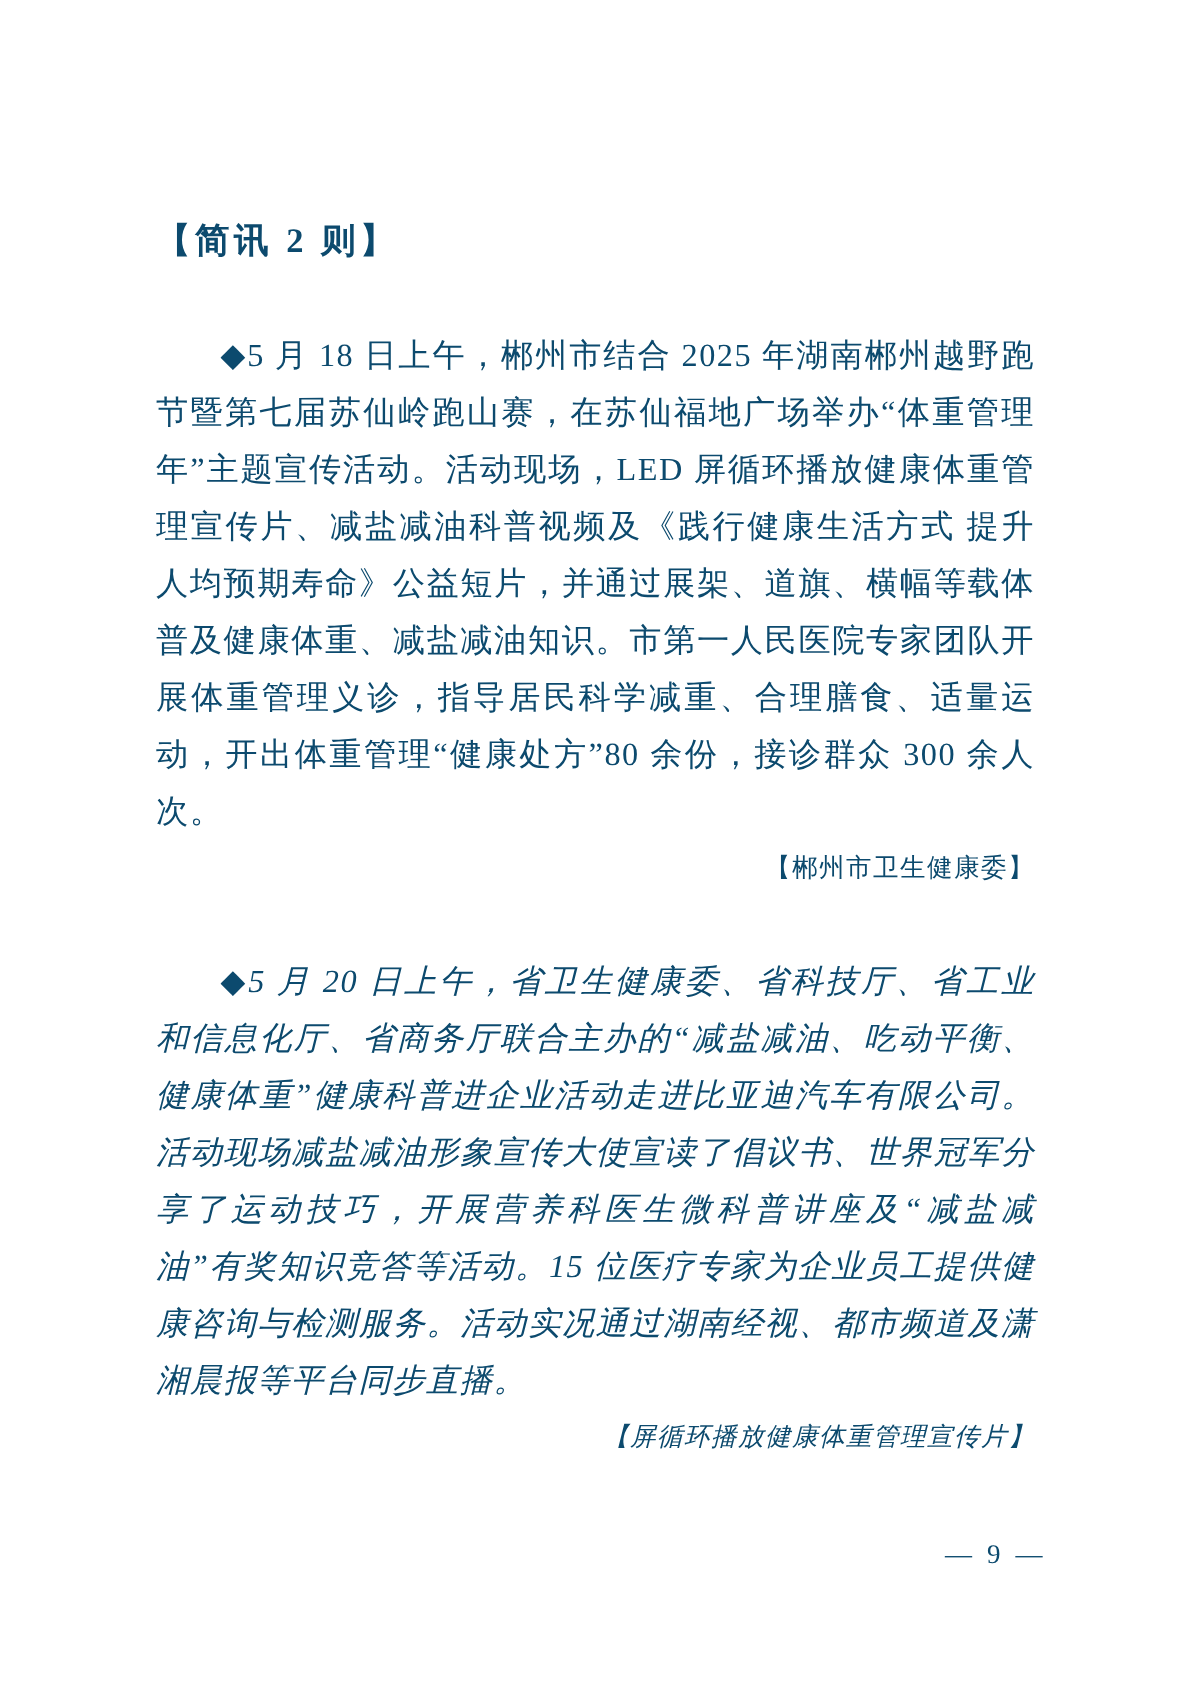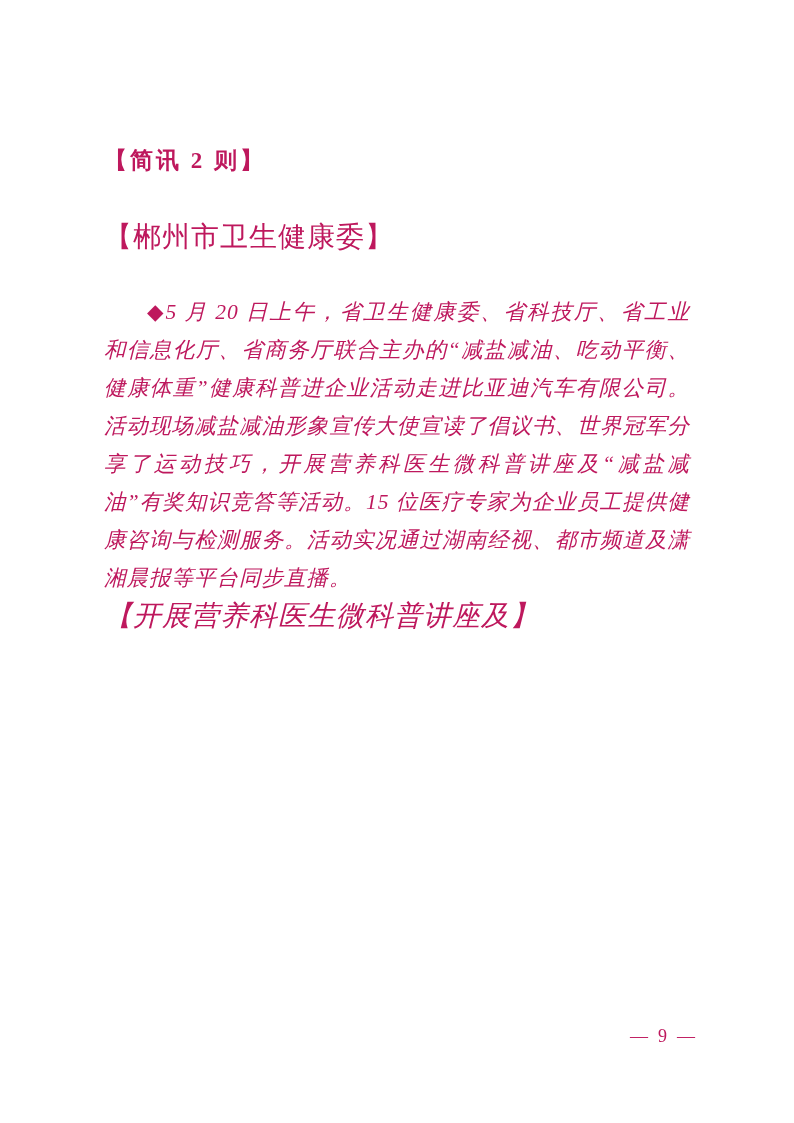--- a/index.html
+++ b/index.html
@@ -7,21 +7,21 @@
     padding: 0;
     background: #ffffff;
   }
   .page {
     position: relative;
     width: 794px;
     height: 1123px;
     background: #ffffff;
     overflow: hidden;
     font-family: "Liberation Serif", "DejaVu Serif", serif;
-    color: #be185d;
+    color: #0c4a6e;
   }
   .content {
     position: absolute;
     left: 104px;
     top: 146px;
     width: 586px;
   }
   .section-header {
     font-size: 23px;
     line-height: 30px;
@@ -32,22 +32,23 @@
   .article-text {
     margin: 0;
     font-size: 21.5px;
     line-height: 38px;
     text-align: justify;
     text-indent: 2em;
     letter-spacing: 1px;
   }
   .article-attribution {
     margin: 0;
-    font-size: 28px;
+    font-size: 17px;
     line-height: 38px;
+    text-align: right;
     letter-spacing: 1px;
   }
   .article + .article {
     margin-top: 37px;
     font-style: italic;
   }
   .page-number {
     position: absolute;
     top: 1024px;
     right: 99px;
@@ -63,26 +64,27 @@
 </style>
 </head>
 <body>
 
 <div class="page">
   <div class="content">
 
     <div class="section-header">【简讯 2 则】</div>
 
     <div class="article">
+      <p class="article-text">◆5 月 18 日上午，郴州市结合 2025 年湖南郴州越野跑节暨第七届苏仙岭跑山赛，在苏仙福地广场举办“体重管理年”主题宣传活动。活动现场，LED 屏循环播放健康体重管理宣传片、减盐减油科普视频及《践行健康生活方式 提升人均预期寿命》公益短片，并通过展架、道旗、横幅等载体普及健康体重、减盐减油知识。市第一人民医院专家团队开展体重管理义诊，指导居民科学减重、合理膳食、适量运动，开出体重管理“健康处方”80 余份，接诊群众 300 余人次。</p>
       <p class="article-attribution">【郴州市卫生健康委】</p>
     </div>
 
     <div class="article">
       <p class="article-text">◆5 月 20 日上午，省卫生健康委、省科技厅、省工业和信息化厅、省商务厅联合主办的“减盐减油、吃动平衡、健康体重”健康科普进企业活动走进比亚迪汽车有限公司。活动现场减盐减油形象宣传大使宣读了倡议书、世界冠军分享了运动技巧，开展营养科医生微科普讲座及“减盐减油”有奖知识竞答等活动。15 位医疗专家为企业员工提供健康咨询与检测服务。活动实况通过湖南经视、都市频道及潇湘晨报等平台同步直播。</p>
-      <p class="article-attribution">【开展营养科医生微科普讲座及】</p>
+      <p class="article-attribution">【屏循环播放健康体重管理宣传片】</p>
     </div>
 
   </div>
 
   <div class="page-number">
     <span class="dash">—</span>
     <span class="num">9</span>
     <span class="dash">—</span>
   </div>
 </div>

